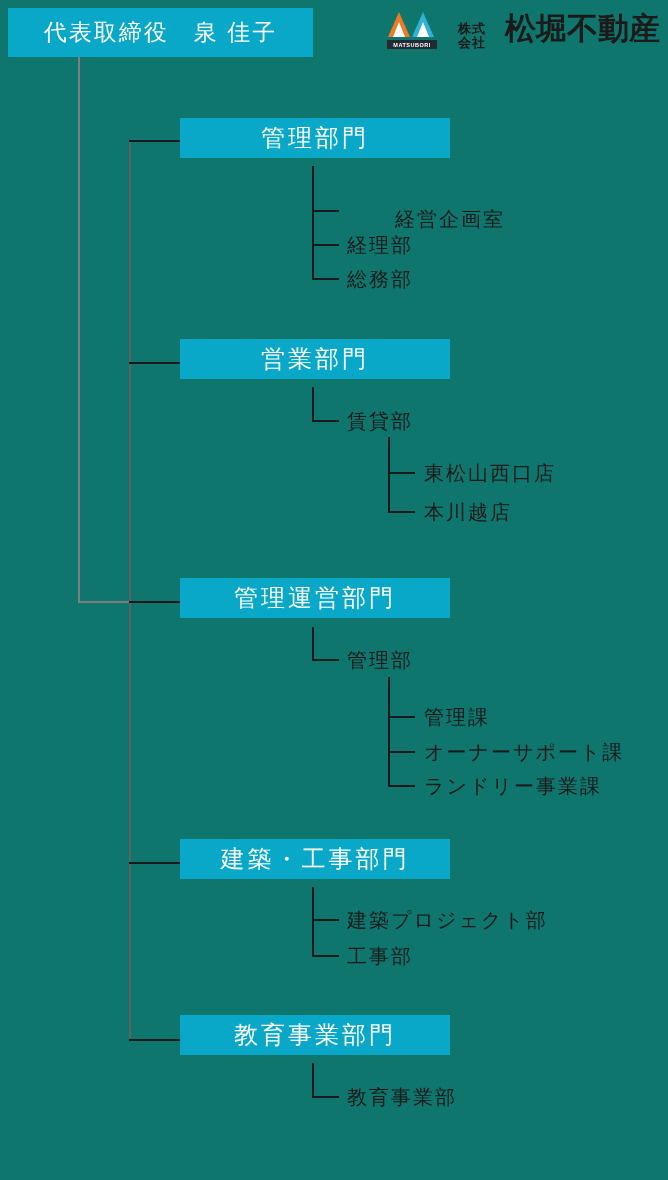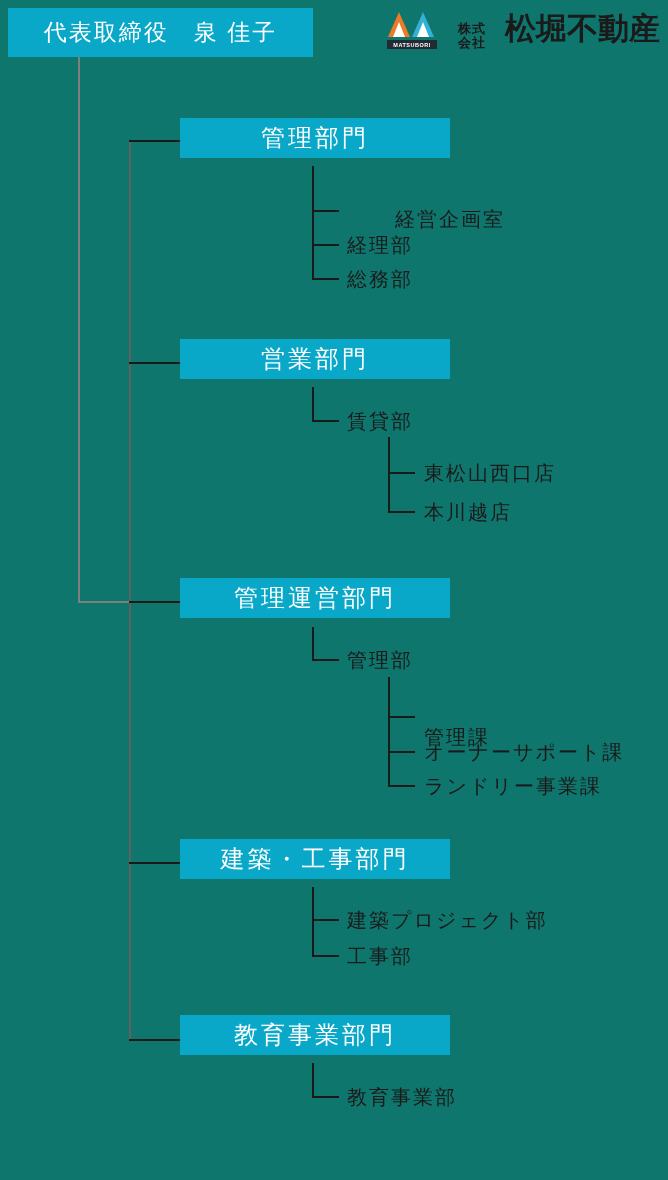--- a/index.html
+++ b/index.html
@@ -117,21 +117,21 @@
 
   <div class="clabel" style="left:347px;top:219px;margin-left:48px;">経営企画室</div>
   <div class="clabel" style="left:347px;top:245px;">経理部</div>
   <div class="clabel" style="left:347px;top:279px;">総務部</div>
 
   <div class="clabel" style="left:347px;top:421px;">賃貸部</div>
   <div class="clabel" style="left:424px;top:473px;">東松山西口店</div>
   <div class="clabel" style="left:424px;top:512px;">本川越店</div>
 
   <div class="clabel" style="left:347px;top:660px;">管理部</div>
-  <div class="clabel" style="left:424px;top:717px;margin-top:20px;">管理課</div>
+  <div class="clabel" style="left:424px;top:717px;">管理課</div>
   <div class="clabel" style="left:424px;top:752px;">オーナーサポート課</div>
   <div class="clabel" style="left:424px;top:786px;">ランドリー事業課</div>
 
   <div class="clabel" style="left:347px;top:920px;">建築プロジェクト部</div>
   <div class="clabel" style="left:347px;top:956px;">工事部</div>
 
   <div class="clabel" style="left:347px;top:1097px;">教育事業部</div>
 
 </div>
 

